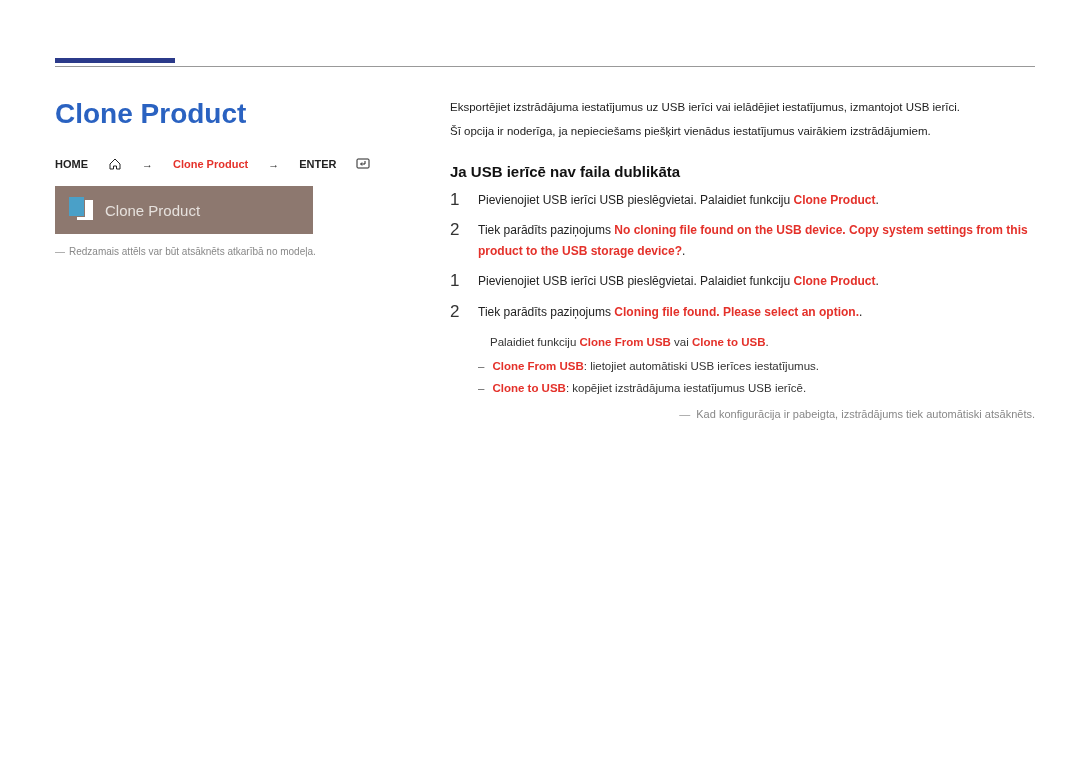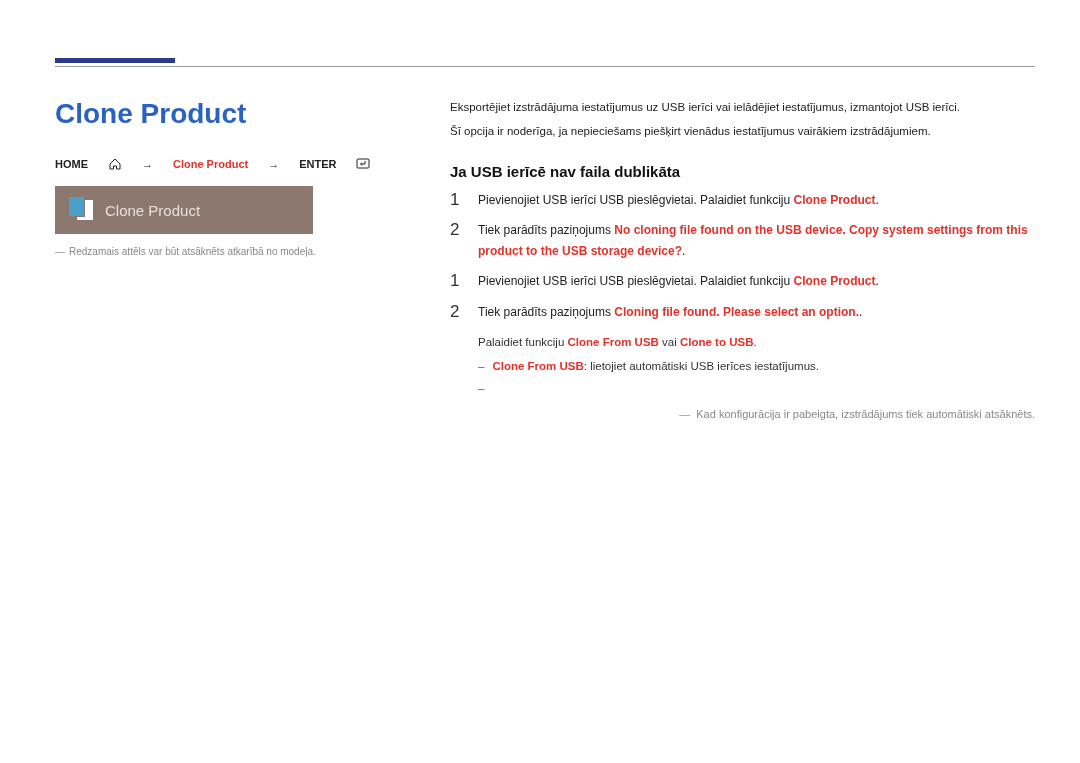--- a/index.html
+++ b/index.html
@@ -83,21 +83,21 @@
     content: "―"; color: #999; margin-right: 4px;
   }
   .right-col p { font-size: 11.5px; color: #222; line-height: 1.7; margin-bottom: 4px; }
   .sub-heading {
     font-size: 15px; font-weight: 700; color: #111; margin-top: 22px; margin-bottom: 10px;
   }
   .num-row { display: flex; gap: 14px; margin-bottom: 10px; align-items: flex-start; }
   .num { font-size: 17px; font-weight: 400; color: #333; width: 14px; flex-shrink: 0; line-height: 1.2; }
   .num-text { font-size: 12px; color: #222; line-height: 1.7; }
   .red-text { color: #e4312a; font-weight: 700; }
-  .sub-follow { margin-left: 28px; font-size: 11.5px; line-height: 1.9; margin-bottom: 2px; }
+  .sub-follow { margin-left: 40px; font-size: 11.5px; line-height: 1.9; margin-bottom: 2px; }
   .bullet-row { margin-left: 28px; font-size: 11.5px; line-height: 1.9; display: flex; gap: 8px; }
   .bullet-row .dash { color: #555; }
   .foot-note {
     margin-left: 28px; font-size: 11px; color: #888; line-height: 1.9; margin-top: 4px; text-align: right;
   }
   .foot-note::before { content: "―"; color: #999; margin-right: 6px; }
   .intro-para { margin-bottom: 2px; }
 </style>
 </head>
 <body>
@@ -180,17 +180,20 @@
 
     <div class="bullet-row">
       <span class="dash">‒</span>
       <div>
         <span class="red-text">Clone From USB</span><span>: lietojiet automātiski USB ierīces iestatījumus.</span>
       </div>
     </div>
 
     <div class="bullet-row">
       <span class="dash">‒</span>
+      <div>
+        <span class="red-text">Clone to USB</span><span>: kopējiet izstrādājuma iestatījumus USB ierīcē.</span>
+      </div>
     </div>
 
     <div class="foot-note">Kad konfigurācija ir pabeigta, izstrādājums tiek automātiski atsāknēts.</div>
   </div>
 </div>
 
 </body></html>

